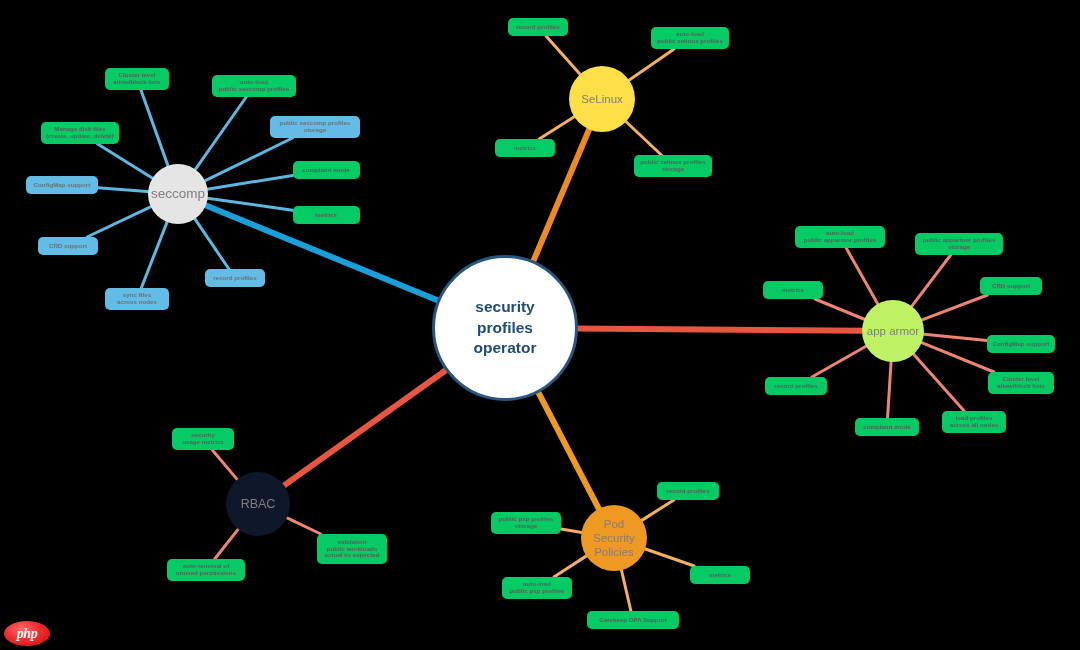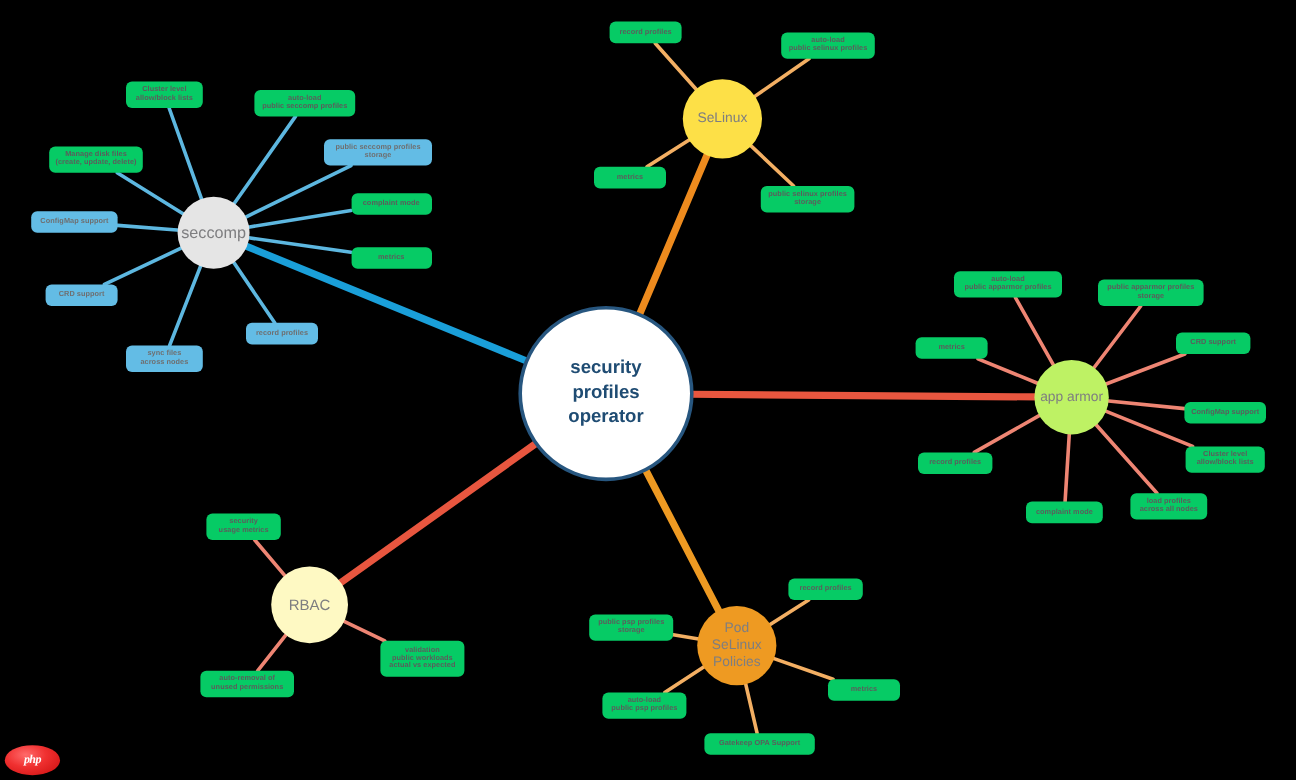--- a/index.html
+++ b/index.html
@@ -106,21 +106,21 @@
     width: 46px;
     height: 25px;
     border-radius: 50%;
     background: radial-gradient(ellipse at 38% 32%, #ff6a6a 0%, #f03030 42%, #c90d0d 100%);
     display: flex;
     align-items: center;
     justify-content: center;
   }
   .php-ellipse span {
     color: #ffffff;
-    font-size: 10px;
+    font-size: 14px;
     font-style: italic;
     font-weight: bold;
     font-family: "Liberation Serif", serif;
     letter-spacing: -0.5px;
   }
 </style>
 </head>
 <body>
 
 <div id="stage">
@@ -164,23 +164,23 @@
         <line x1="285.0591531989494" y1="516.9538499356672" x2="320.6666666666667" y2="534" stroke="#EE8573" stroke-width="3" stroke-linecap="round"></line>
         <line x1="239.43383320189463" y1="527.5647501668261" x2="214.66666666666666" y2="559" stroke="#EE8573" stroke-width="3" stroke-linecap="round"></line>
       </g>
   </svg>
 
   <div id="nodes-layer">
       <div class="node hub hub-seccomp" style="left: 148px; top: 164px; width: 60px; height: 60px; background: #e5e5e5;"><span>seccomp</span></div>
       <div class="node hub hub-selinux" style="left: 569px; top: 66px; width: 66px; height: 66px; background: #fde047;"><span>SeLinux</span></div>
       <div class="node hub hub-apparmor" style="left: 862px; top: 300px; width: 62px; height: 62px; background: #bef264;"><span>app armor</span></div>
       <div class="node hub hub-psp" style="left: 581px; top: 505px; width: 66px; height: 66px; background: rgb(238, 154, 34);"><span>Pod
-SeLinux
+Security
 Policies</span></div>
-      <div class="node hub hub-rbac" style="left: 226px; top: 472px; width: 64px; height: 64px; background: #fef9c3;"><span>RBAC</span></div>
+      <div class="node hub hub-rbac" style="left: 226px; top: 472px; width: 64px; height: 64px; background: #0f172a;"><span>RBAC</span></div>
       <div class="node leaf leaf-green" style="left: 105px; top: 68px; width: 64px; height: 22px;"><span>Cluster level
 allow/block lists</span></div>
       <div class="node leaf leaf-green" style="left: 212px; top: 75px; width: 84px; height: 22px;"><span>auto-load
 public seccomp profiles</span></div>
       <div class="node leaf leaf-blue" style="left: 270px; top: 116px; width: 90px; height: 22px;"><span>public seccomp profiles
 storage</span></div>
       <div class="node leaf leaf-green" style="left: 292.5px; top: 161px; width: 67px; height: 18px;"><span>complaint mode</span></div>
       <div class="node leaf leaf-green" style="left: 292.5px; top: 206px; width: 67px; height: 18px;"><span>metrics</span></div>
       <div class="node leaf leaf-blue" style="left: 205px; top: 269px; width: 60px; height: 18px;"><span>record profiles</span></div>
       <div class="node leaf leaf-blue" style="left: 105px; top: 288px; width: 64px; height: 22px;"><span>sync files

